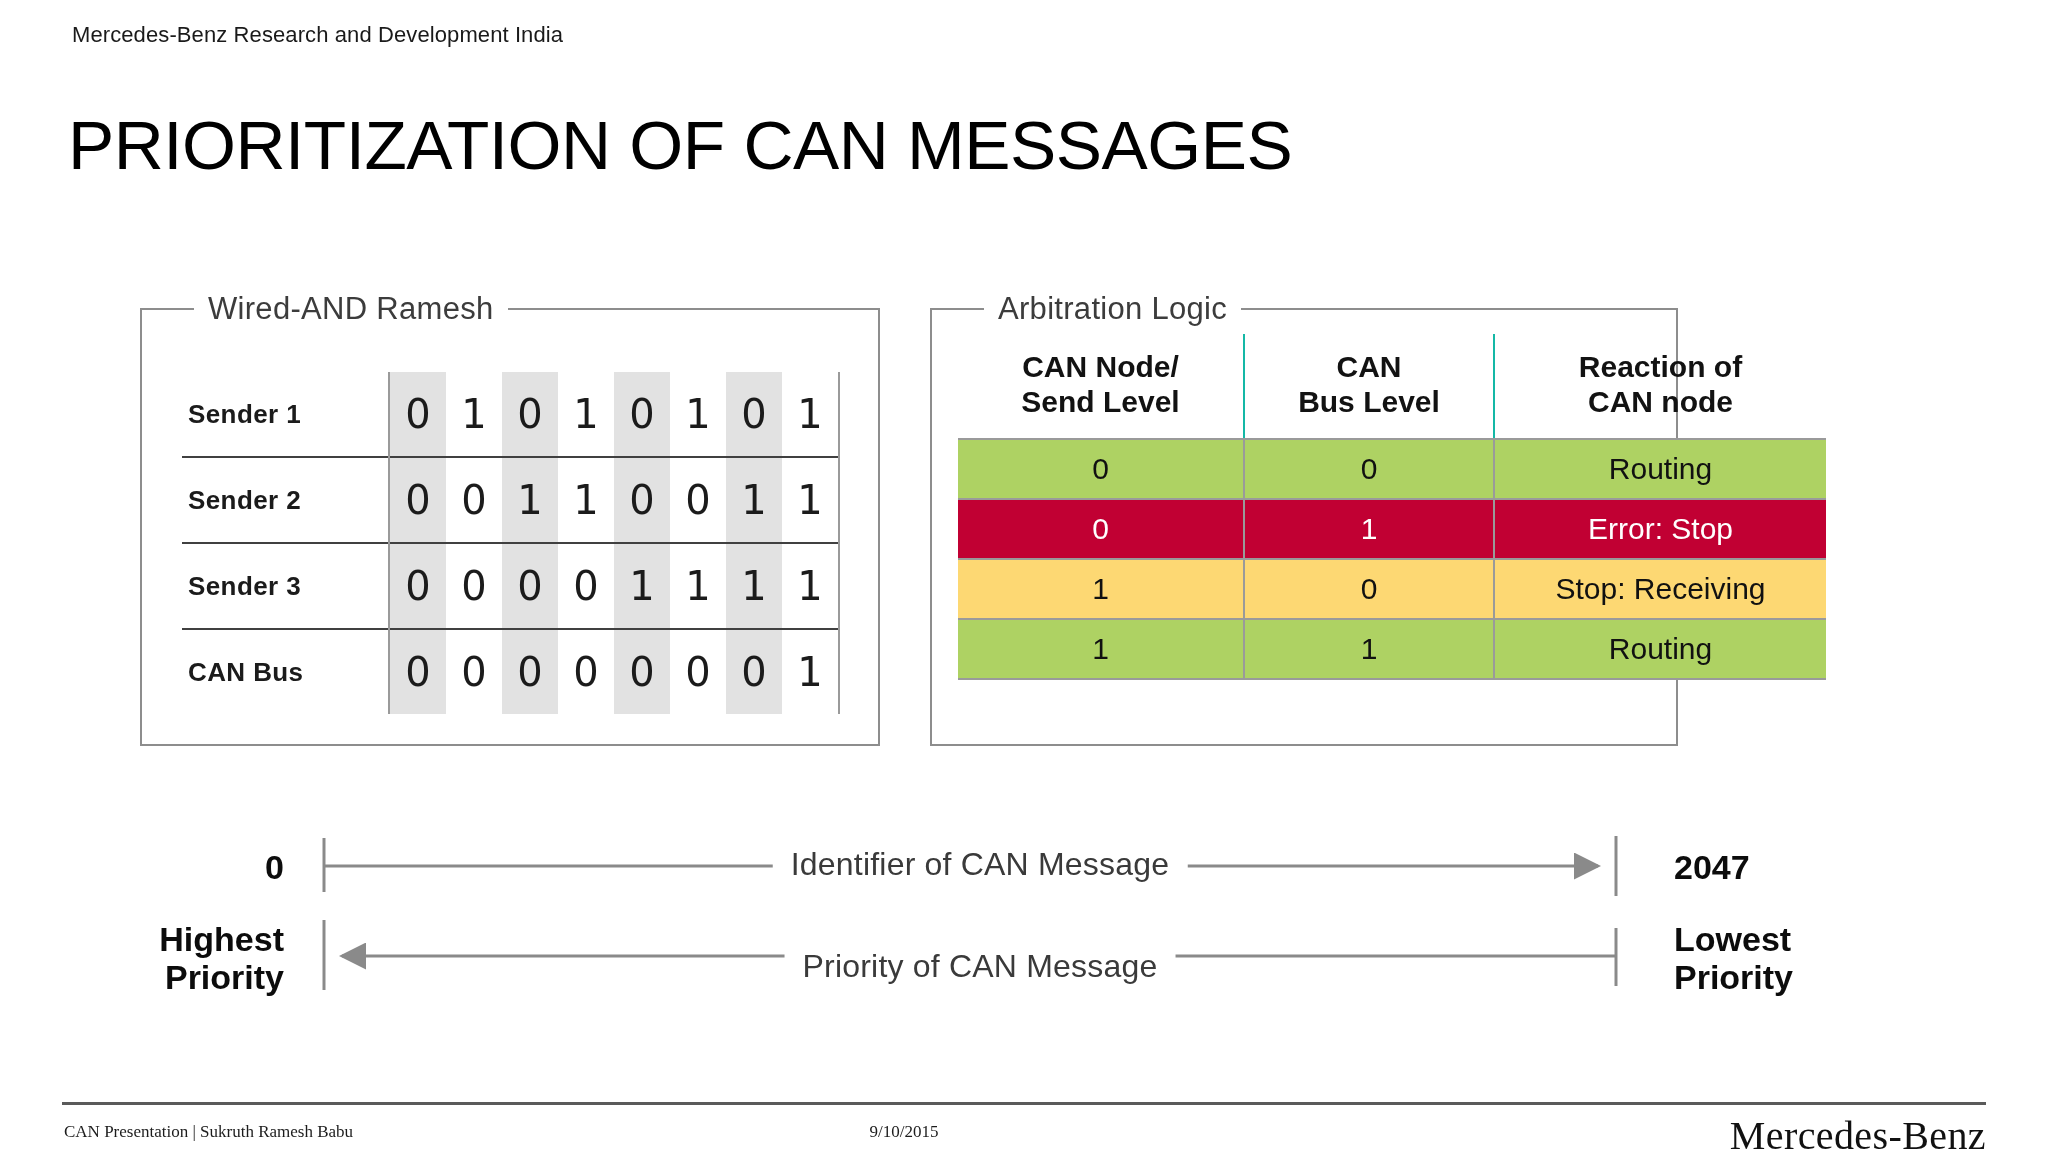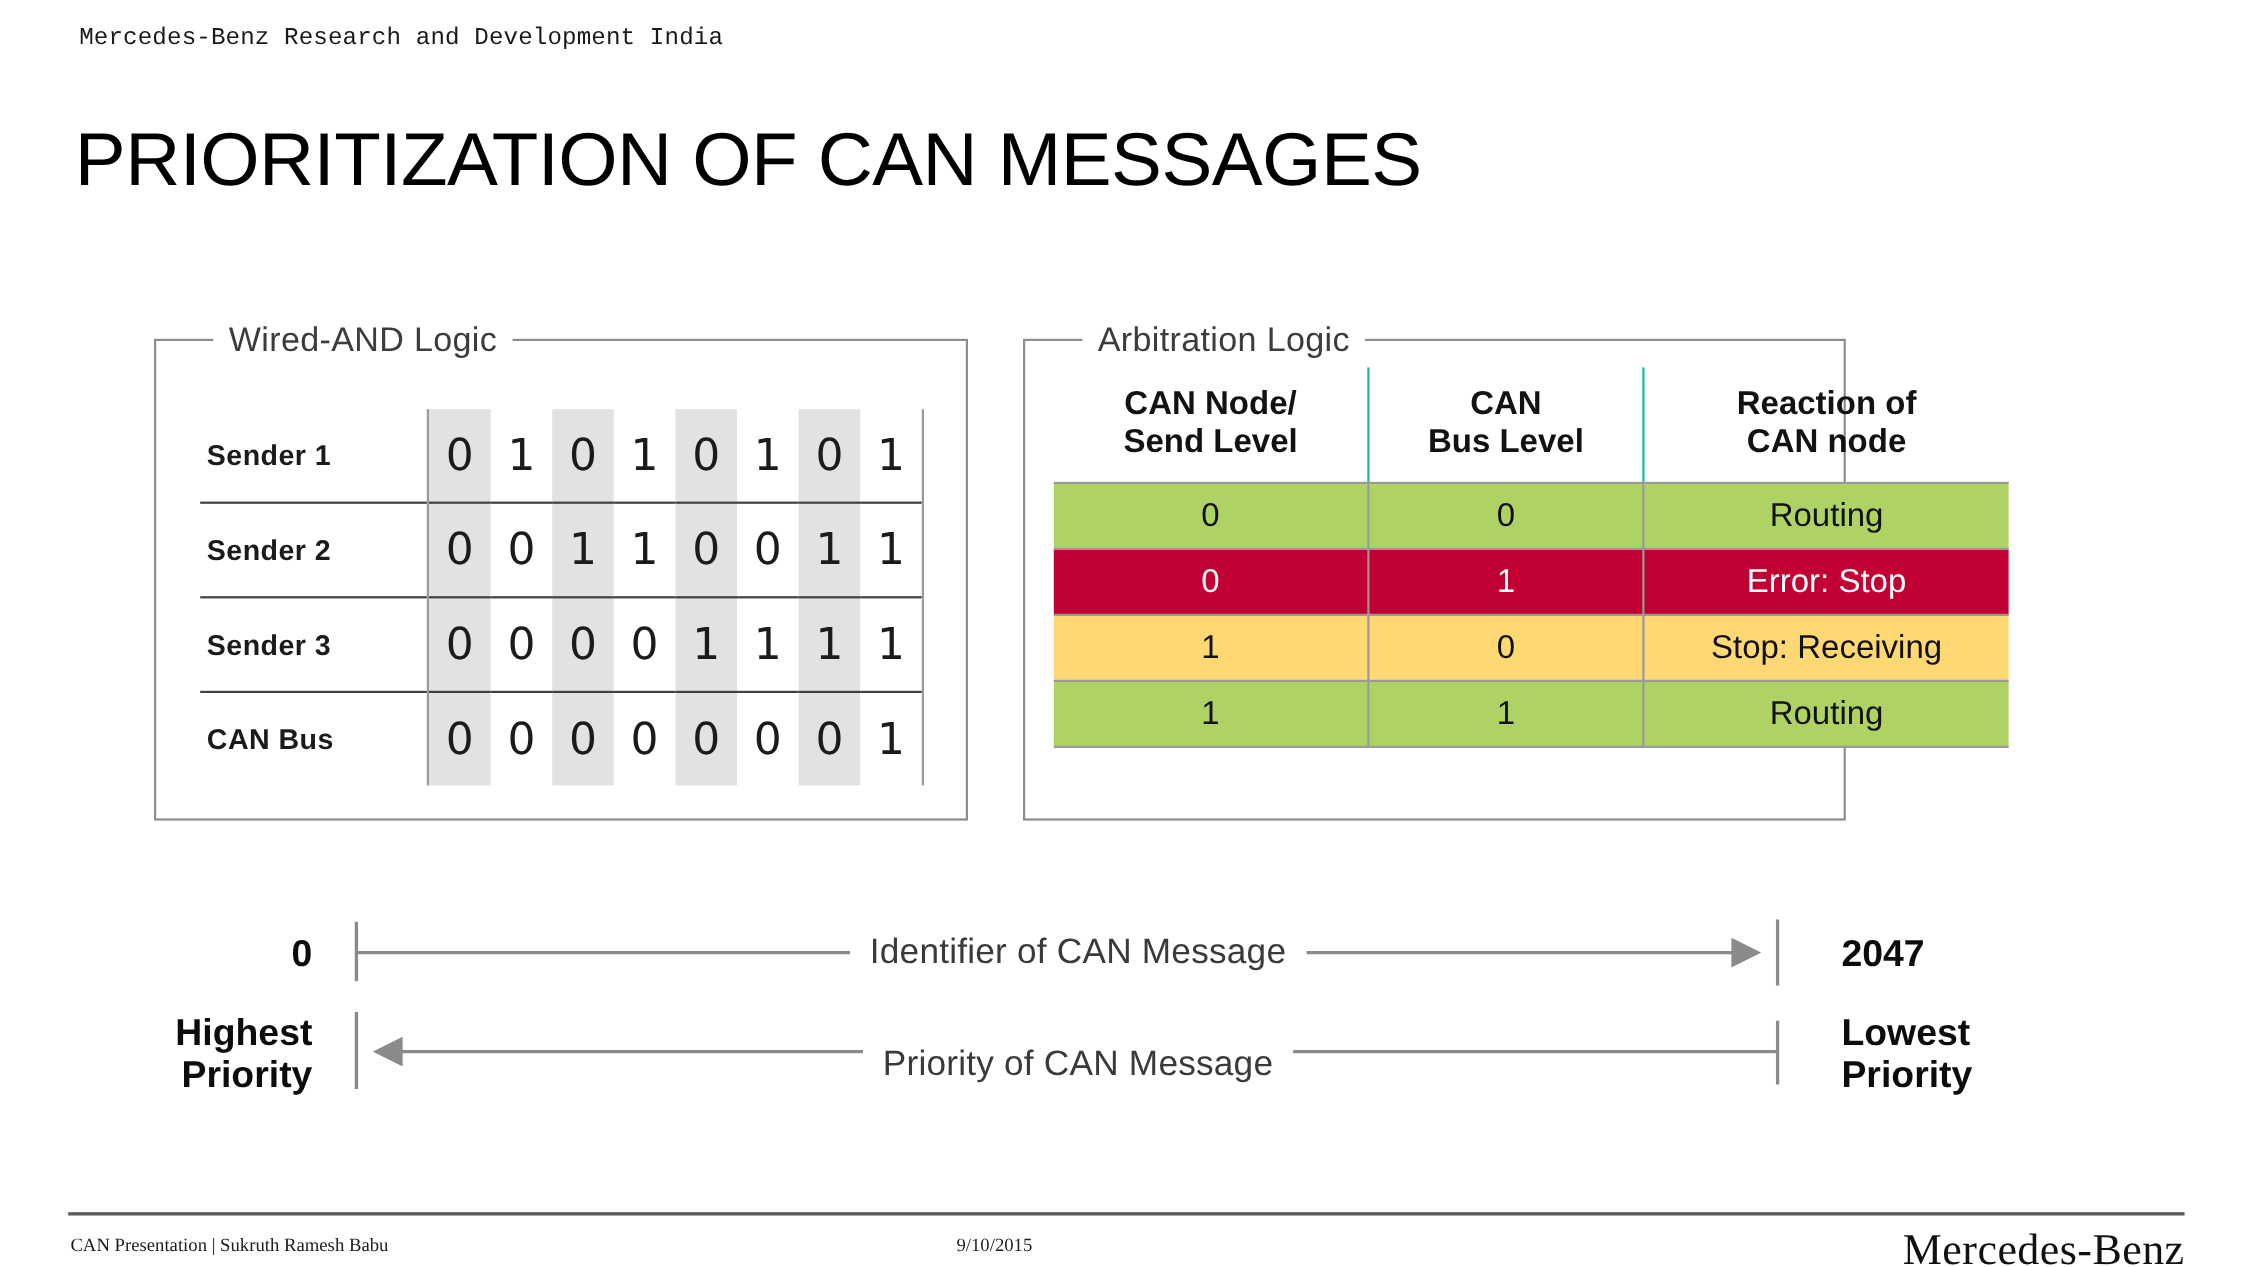--- a/index.html
+++ b/index.html
@@ -14,21 +14,21 @@
     overflow: hidden;
     font-family: "Liberation Sans", sans-serif;
     color: #000000;
   }
 
   
   .eyebrow {
     position: absolute;
     left: 72px;
     top: 22px;
-    font-family: Liberation Mono, monospace;
+    font-family: Liberation Sans, sans-serif;
     font-size: 22px;
     letter-spacing: 0.1px;
     color: #1a1a1a;
     white-space: nowrap;
   }
   .slide-title {
     position: absolute;
     left: 68px;
     top: 60px;
     font-size: 68px;
@@ -194,21 +194,21 @@
     white-space: nowrap;
   }
 </style>
 </head>
 <body>
 
 <div class="eyebrow">Mercedes-Benz Research and Development India</div>
 <h1 class="slide-title">PRIORITIZATION OF CAN MESSAGES</h1>
 
 <div class="groupbox" id="wired-and-box">
-  <div class="legend">Wired-AND Logic</div>
+  <div class="legend">Wired-AND Ramesh</div>
   <table class="wired-table">
     <tbody id="wired-and-body">
         <tr>
           <td class="rowlabel">Sender 1</td>
           <td class="bit shaded first">0</td>
           <td class="bit">1</td>
           <td class="bit shaded">0</td>
           <td class="bit">1</td>
           <td class="bit shaded">0</td>
           <td class="bit">1</td>

